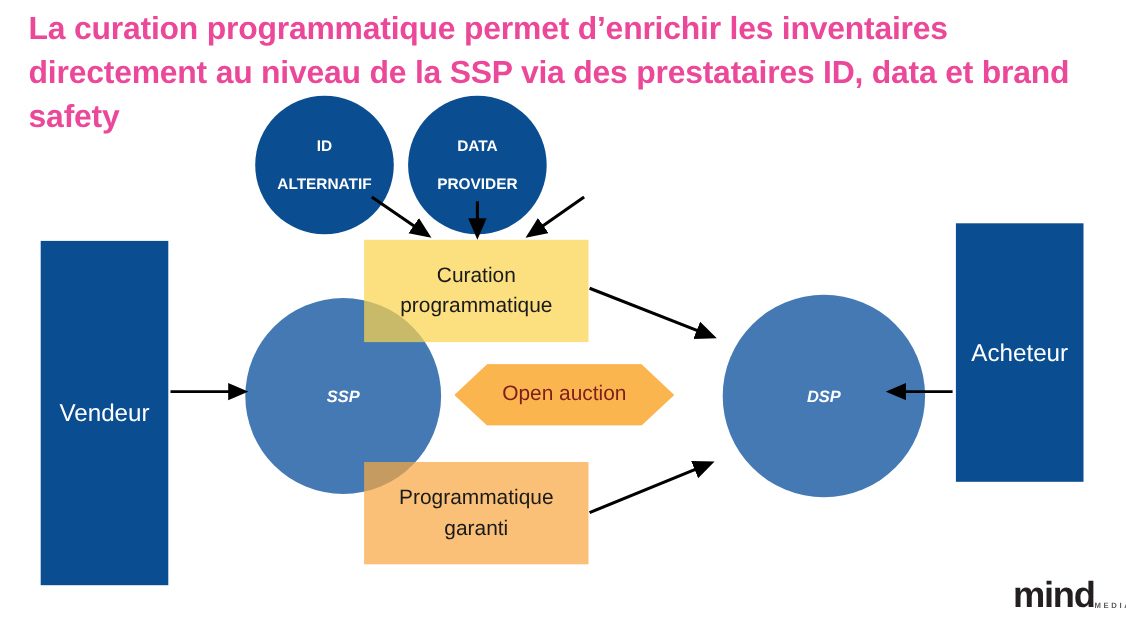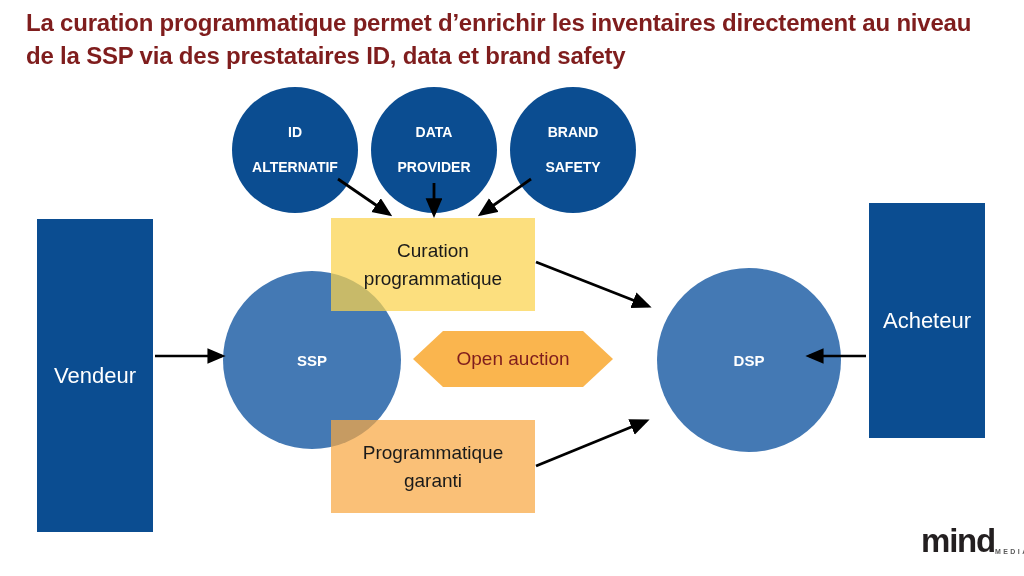--- a/index.html
+++ b/index.html
@@ -17,24 +17,24 @@
     background: #ffffff;
     overflow: hidden;
   }
 
   
   #title {
     position: absolute;
     left: 26px;
     top: 6px;
     width: 966px;
-    font-size: 24px;
+    font-size: 29px;
     font-weight: bold;
     line-height: 1.38;
-    color: #7f1d1d;
+    color: #ec4899;
     letter-spacing: -0.2px;
     font-family: "Liberation Sans", sans-serif;
   }
 
   
   .provider-circle {
     position: absolute;
     width: 126px;
     height: 126px;
     border-radius: 50%;
@@ -74,20 +74,21 @@
     position: absolute;
     border-radius: 50%;
     background: #4479b4;
     color: #ffffff;
     font-size: 15px;
     font-weight: bold;
     display: flex;
     align-items: center;
     justify-content: center;
     z-index: 3;
+    font-style: italic;
   }
   #circle-ssp { left: 223px; top: 271px; width: 178px; height: 178px; }
   #circle-dsp { left: 657px; top: 268px; width: 184px; height: 184px; }
 
   
   .deal-box {
     position: absolute;
     display: flex;
     align-items: center;
     justify-content: center;
@@ -178,23 +179,20 @@
 <div id="slide">
 
   <div id="title">La curation programmatique permet d’enrichir les inventaires directement au niveau de la SSP via des prestataires ID, data et brand safety</div>
 
   <div class="provider-circle" id="circle-data">
     <span><span>DATA</span><br><span>PROVIDER</span></span>
   </div>
   <div class="provider-circle" id="circle-id">
     <span><span>ID</span><br><span>ALTERNATIF</span></span>
   </div>
-  <div class="provider-circle" id="circle-brand">
-    <span><span>BRAND</span><br><span>SAFETY</span></span>
-  </div>
 
   <div class="side-bar" id="bar-vendeur">
     <span>Vendeur</span>
   </div>
   <div class="side-bar" id="bar-acheteur">
     <span>Acheteur</span>
   </div>
 
   <div class="platform-circle" id="circle-ssp">
     <span>SSP</span>

